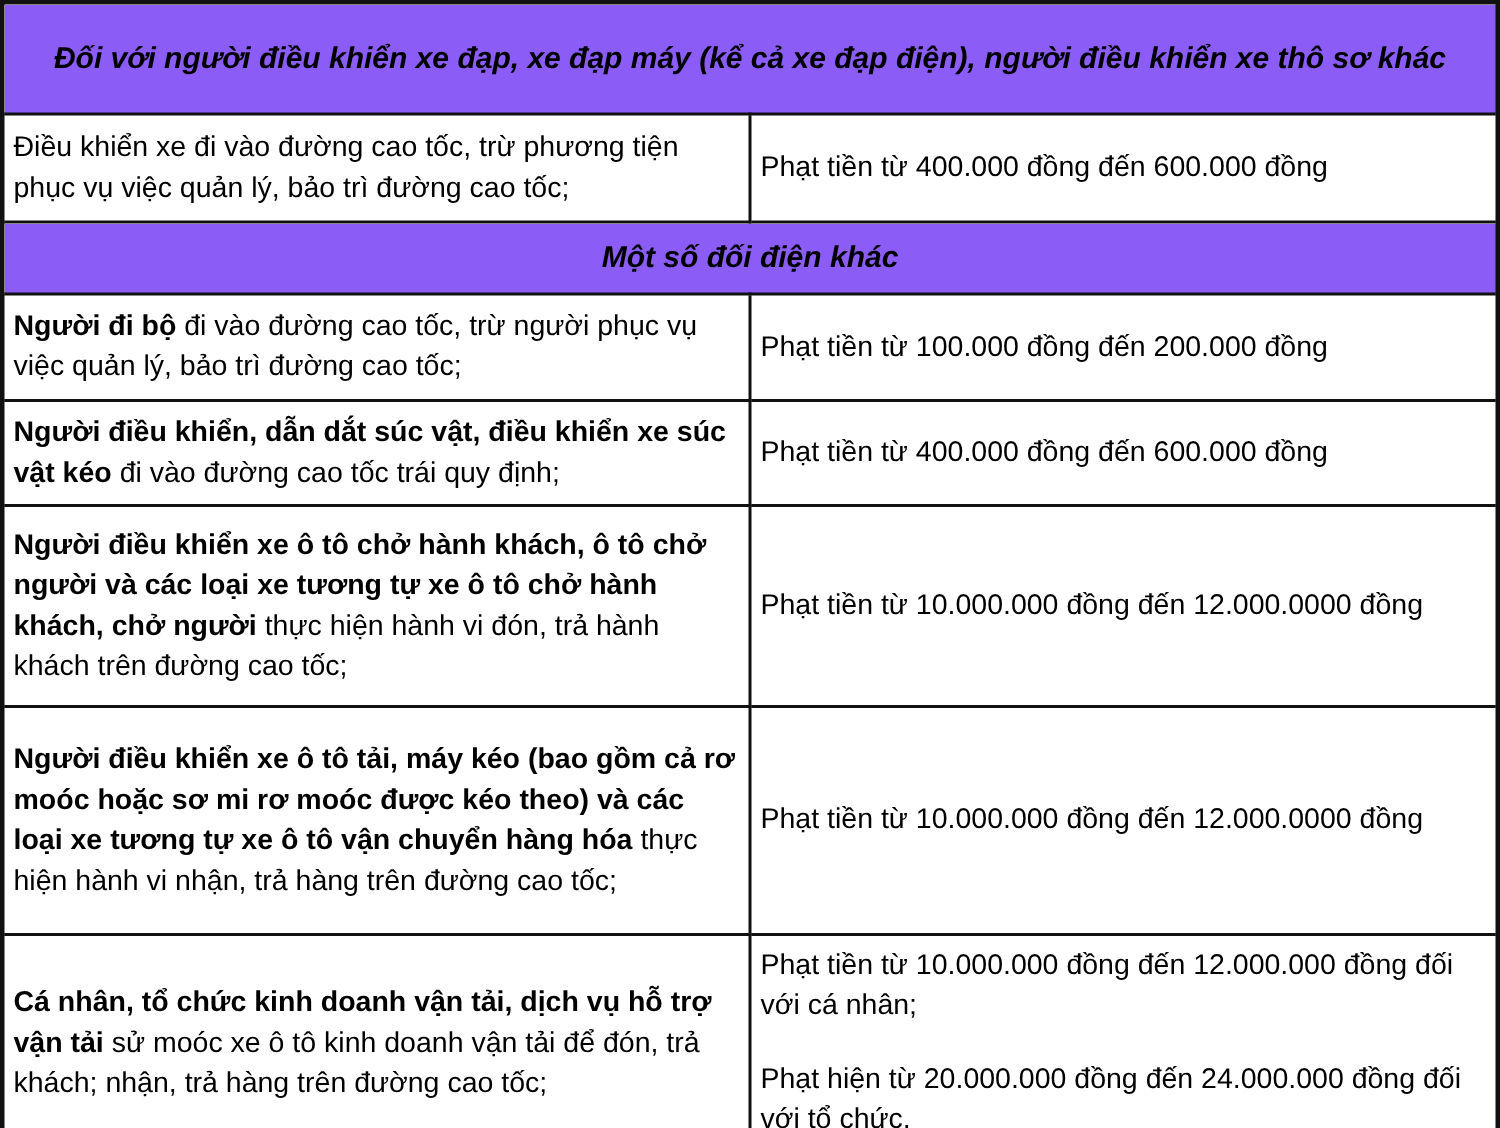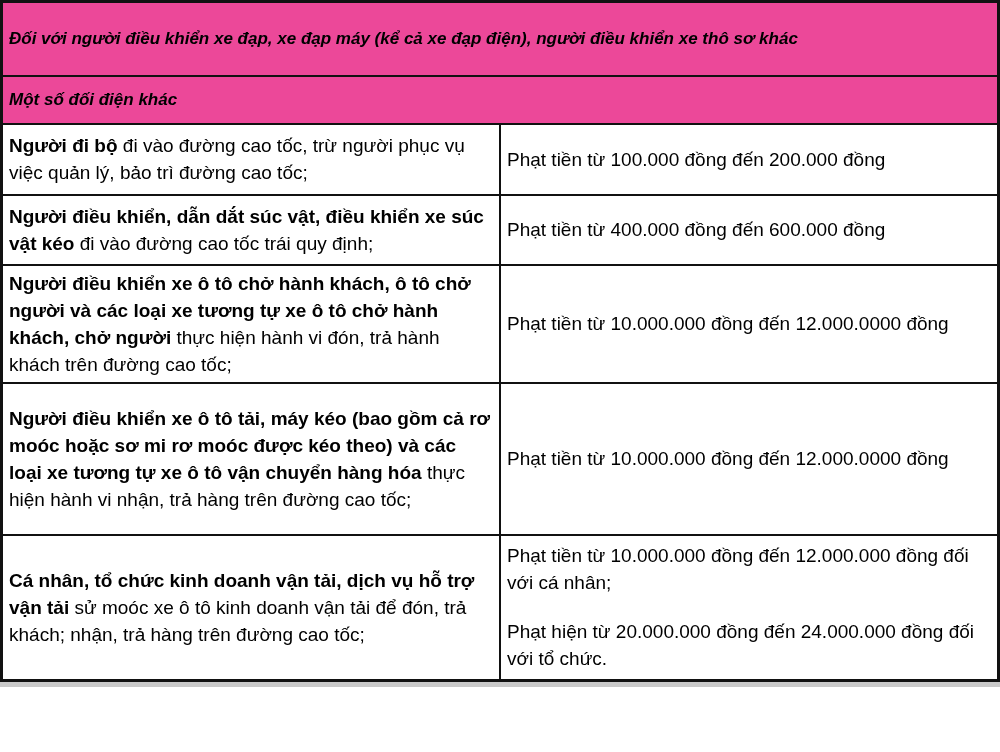--- a/index.html
+++ b/index.html
@@ -20,56 +20,65 @@
     border: 2px solid #111111;
     font-size: 19px;
     line-height: 27px;
     vertical-align: middle;
     padding: 3px 6px;
     overflow: hidden;
   }
   
   table.fines { border: 3px solid #111111; }
   tr.section td {
-    background: #ec4899;
+    background: #8b5cf6;
+    text-align: center;
     font-weight: bold;
     font-style: italic;
-    font-size: 17px;
+    font-size: 20px;
     line-height: 28px;
   }
   td.violation { width: 634px; }
   td.fine { width: 366px; }
   td.fine p { margin: 0; }
   td.fine p + p { margin-top: 22px; }
   b.lead { font-weight: bold; }
   .bottom-strip {
     width: 1000px;
     height: 5px;
     background: #c9c9c9;
   }
   
   tr.r-h1 td { height: 74px; }
   tr.r-2  td { height: 72px; }
   tr.r-h2 td { height: 48px; }
   tr.r-4  td { height: 71px; }
   tr.r-5  td { height: 70px; }
-  tr.r-6  td { height: 118px; }
+  tr.r-6  td { height: 134px; }
   tr.r-7  td { height: 152px; }
   tr.r-8  td { height: 146px; }
 </style>
 </head>
 <body>
 
 <div class="page">
   <table class="fines">
     <tbody>
       <tr class="section r-h1">
         <td colspan="2">Đối với người điều khiển xe đạp, xe đạp máy (kể cả xe đạp điện), người điều khiển xe thô sơ khác</td>
       </tr>
 
+      <tr class="r-2">
+        <td class="violation">
+          <span>Điều khiển xe đi vào đường cao tốc, trừ phương tiện phục vụ việc quản lý, bảo trì đường cao tốc;</span>
+        </td>
+        <td class="fine">
+          <p>Phạt tiền từ 400.000 đồng đến 600.000 đồng</p>
+        </td>
+      </tr>
 
       <tr class="section r-h2">
         <td colspan="2">Một số đối điện khác</td>
       </tr>
 
       <tr class="r-4">
         <td class="violation">
           <b class="lead">Người đi bộ</b><span> đi vào đường cao tốc, trừ người phục vụ việc quản lý, bảo trì đường cao tốc;</span>
         </td>
         <td class="fine">

